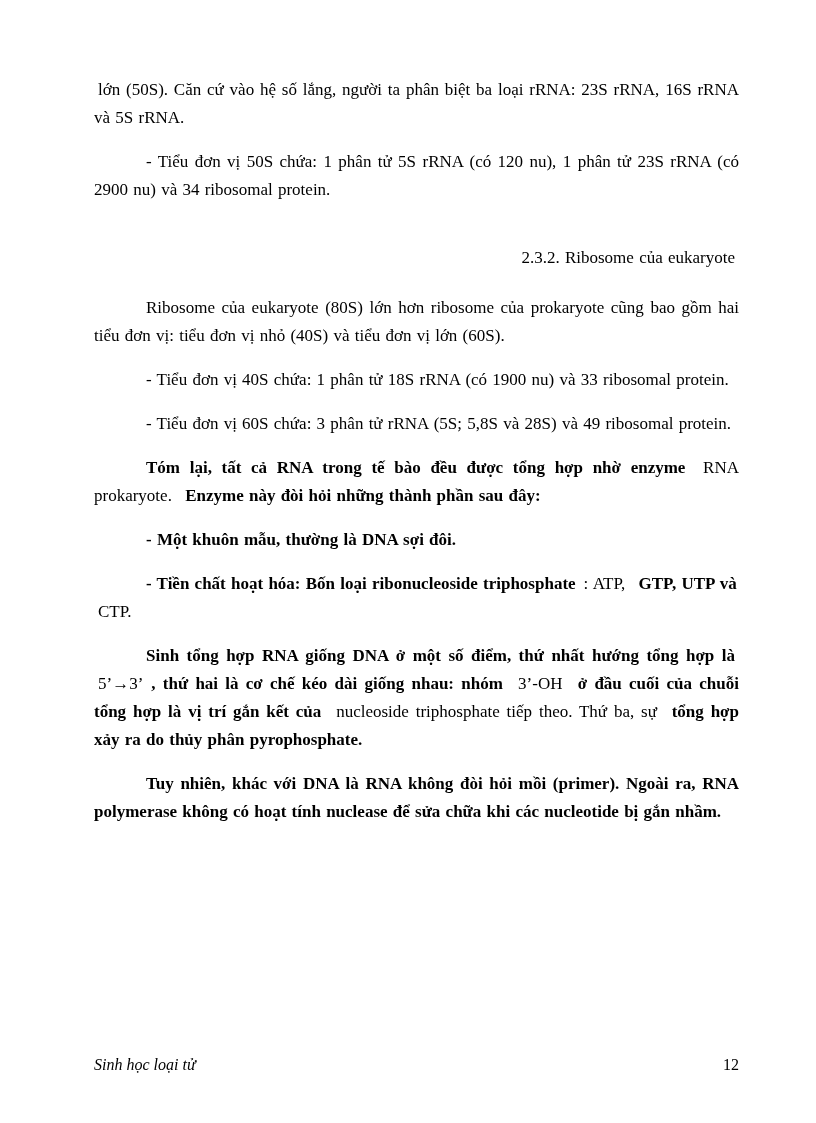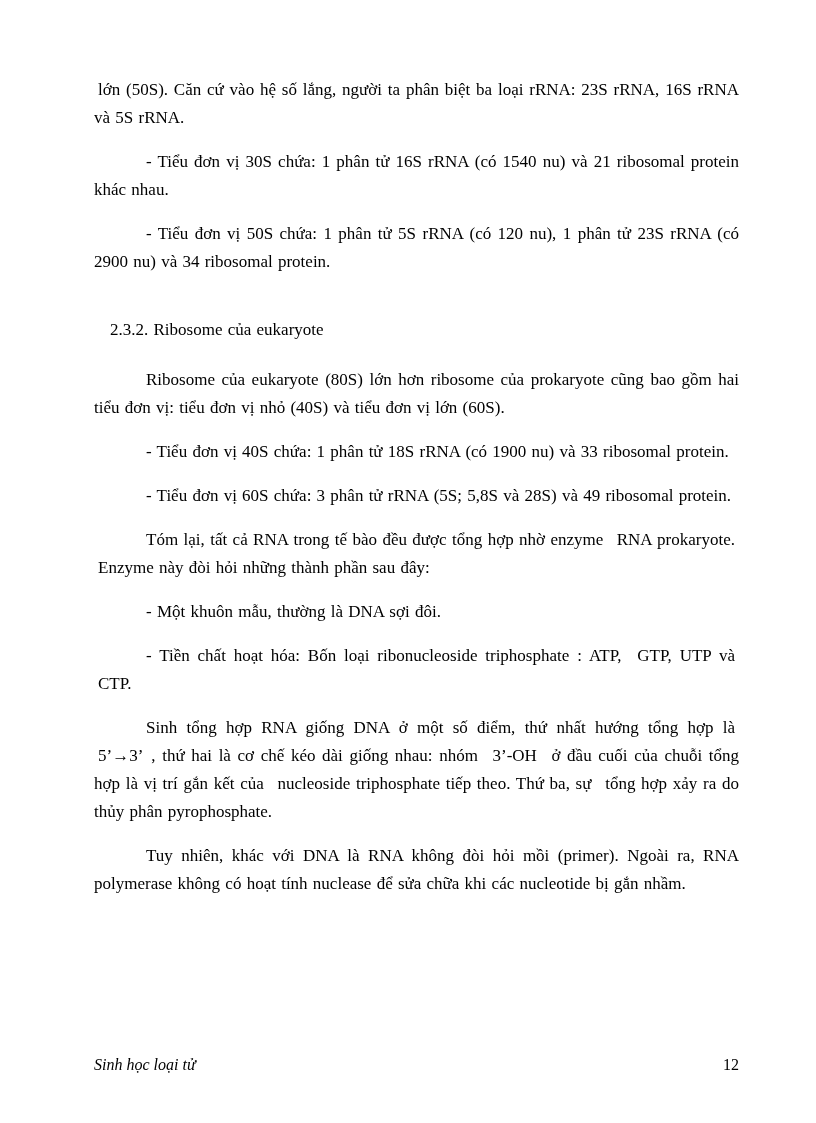--- a/index.html
+++ b/index.html
@@ -24,24 +24,24 @@
     font-size: 17px;
     line-height: 28px;
     text-align: justify;
     text-indent: 48px;
     margin: 0 0 8px 0;
     word-spacing: 1px;
   }
   p.para.continuation { text-indent: 0; }
   p.para.heading {
     text-indent: 0;
-    text-align: left;
+    text-align: right;
     margin: 32px 0 14px 12px;
   }
-  .b { font-weight: normal; }
+  .b { font-weight: bold; }
   .i { font-style: italic; }
   .footer {
     position: absolute;
     left: 78px;
     right: 77px;
     top: 1038px;
     display: flex;
     justify-content: space-between;
     align-items: baseline;
     font-size: 16px;
@@ -49,21 +49,20 @@
   }
   .footer-left { font-style: italic; }
   .footer-right { font-style: normal; }
 </style>
 </head>
 <body>
 
 <div class="page">
   <div class="body-text">
       <p class="para continuation"><span>lớn (50S). Căn cứ vào hệ số lắng, người ta phân biệt ba loại rRNA: 23S rRNA, 16S rRNA và 5S rRNA.</span></p>
-      <p class="para indent"><span>- Tiểu đơn vị 30S chứa: 1 phân tử 16S rRNA (có 1540 nu) và 21 ribosomal protein khác nhau.</span></p>
       <p class="para indent"><span>- Tiểu đơn vị 50S chứa: 1 phân tử 5S rRNA (có 120 nu), 1 phân tử 23S rRNA (có 2900 nu) và 34 ribosomal protein.</span></p>
       <p class="para heading"><span>2.3.2. Ribosome của eukaryote</span></p>
       <p class="para indent"><span>Ribosome của eukaryote (80S) lớn hơn ribosome của prokaryote cũng bao gồm hai tiểu đơn vị: tiểu đơn vị nhỏ (40S) và tiểu đơn vị lớn (60S).</span></p>
       <p class="para indent"><span>- Tiểu đơn vị 40S chứa: 1 phân tử 18S rRNA (có 1900 nu) và 33 ribosomal protein.</span></p>
       <p class="para indent"><span>- Tiểu đơn vị 60S chứa: 3 phân tử rRNA (5S; 5,8S và 28S) và 49 ribosomal protein.</span></p>
       <p class="para indent"><span class="b">Tóm lại, tất cả RNA trong tế bào đều được tổng hợp nhờ enzyme </span><span>RNA prokaryote. </span><span class="b">Enzyme này đòi hỏi những thành phần sau đây:</span></p>
       <p class="para indent"><span class="b">- Một khuôn mẫu, thường là DNA sợi đôi.</span></p>
       <p class="para indent"><span class="b">- Tiền chất hoạt hóa: Bốn loại ribonucleoside triphosphate</span><span>: ATP, </span><span class="b">GTP, UTP và </span><span>CTP.</span></p>
       <p class="para indent"><span class="b">Sinh tổng hợp RNA giống DNA ở một số điểm, thứ nhất hướng tổng hợp là </span><span>5’→3’</span><span class="b">, thứ hai là cơ chế kéo dài giống nhau: nhóm </span><span>3’-OH </span><span class="b">ở đầu cuối của chuỗi tổng hợp là vị trí gắn kết của </span><span>nucleoside triphosphate tiếp theo. Thứ ba, sự </span><span class="b">tổng hợp xảy ra do thủy phân pyrophosphate.</span></p>
       <p class="para indent"><span class="b">Tuy nhiên, khác với DNA là RNA không đòi hỏi mồi (primer). Ngoài ra, RNA polymerase không có hoạt tính nuclease để sửa chữa khi các nucleotide bị gắn nhầm.</span></p>

